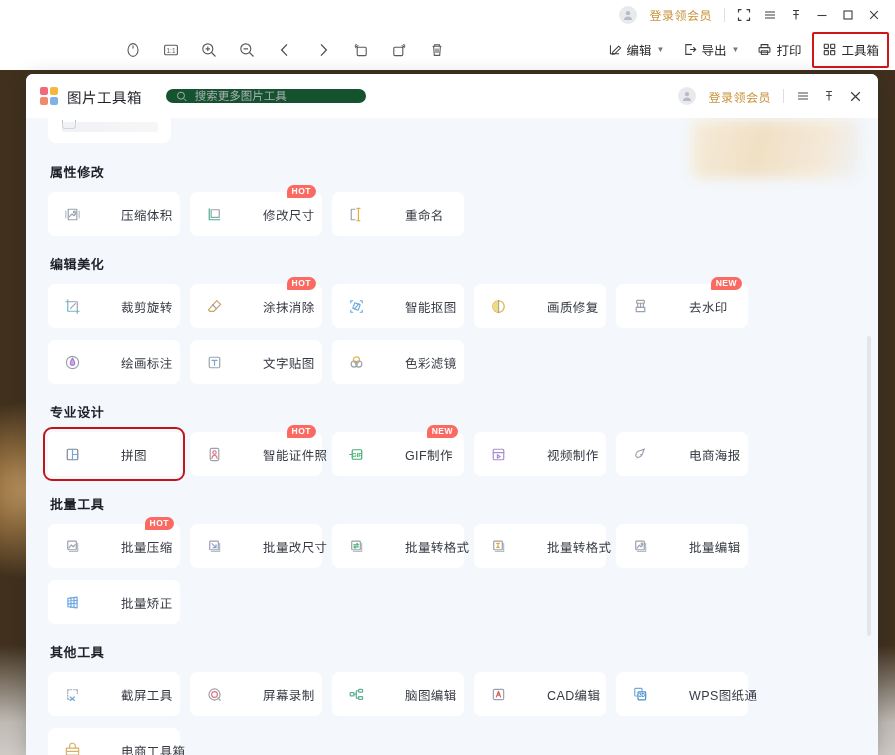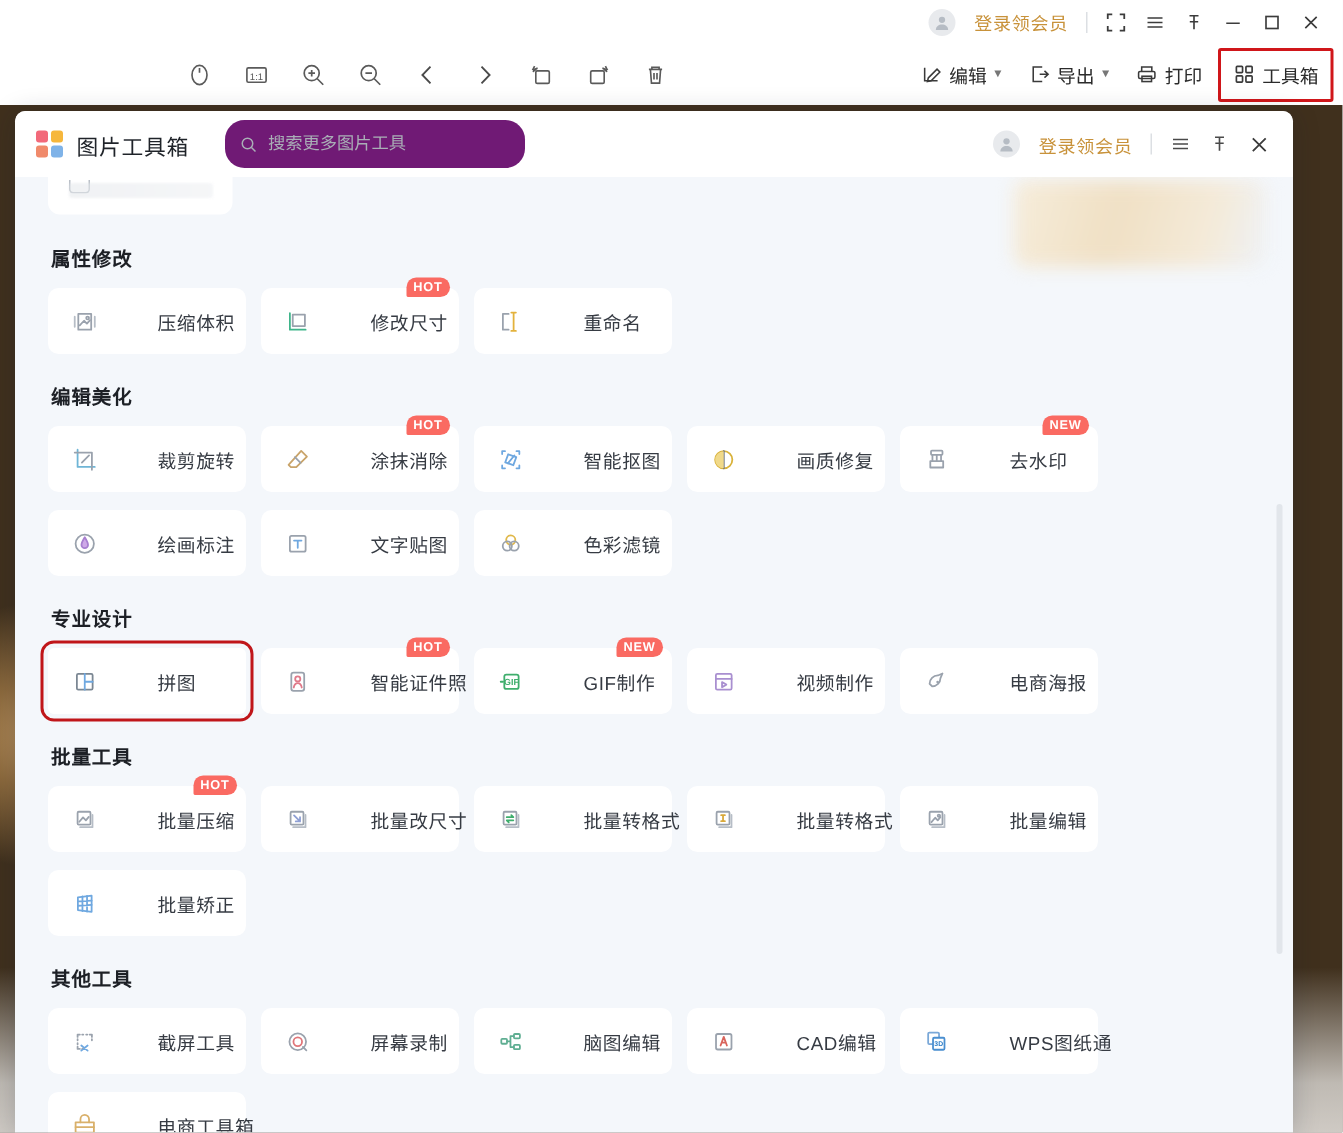--- a/index.html
+++ b/index.html
@@ -39,21 +39,21 @@
     background: #ffffff; display: flex; align-items: center;
   }
   .tool-left {
     display: flex; align-items: center; gap: 12px; margin-left: 120px;
   }
   .ticon {
     width: 26px; height: 26px; display: flex; align-items: center; justify-content: center;
     color: #4a4a4a; border-radius: 4px;
   }
   .tool-right {
-    margin-left: auto; display: flex; align-items: center; gap: 4px; padding-right: 6px; font-family: Liberation Mono, monospace;
+    margin-left: auto; display: flex; align-items: center; gap: 4px; padding-right: 6px;
   }
   .tbtn {
     display: flex; align-items: center; gap: 4px; height: 28px;
     padding: 0 7px; font-size: 12.5px; color: #2b2b2b; border-radius: 3px;
     white-space: nowrap;
   }
   .caret { font-size: 8px; color: #777; margin-left: 1px; }
   .tbtn.boxed {
     border: 2px solid #d0161a; padding: 16px 8px; height: 31px; border-radius: 2px;
   }
@@ -65,38 +65,38 @@
       radial-gradient(ellipse 120px 90px at 40px 420px, #caa06a 0%, #8d6a3d 45%, #40301d 100%),
       linear-gradient(170deg, #191513 0%, #231d18 35%, #2b231c 60%, #d8d3cd 100%);
   }
   .photo-bg::after {
     content: ""; position: absolute; left: 0; bottom: 0; width: 895px; height: 110px;
     background: linear-gradient(180deg, rgba(190,185,178,0) 0%, #bfbab3 70%, #cfcac4 100%);
   }
 
   
   .dialog {
-    position: absolute; left: 10px; top: 74px; width: 852px; height: 681px;
+    position: absolute; left: 26px; top: 74px; width: 852px; height: 681px;
     background: #f4f7fb; border-radius: 7px 7px 0 0;
     box-shadow: 0 2px 18px rgba(20,30,50,.22);
     overflow: hidden;
   }
   .dlg-header {
     position: relative; height: 44px; background: #ffffff;
     display: flex; align-items: center; padding: 0 10px 0 14px;
   }
   .logo-grid {
     width: 18px; height: 18px; display: grid; grid-template-columns: 8px 8px;
     grid-template-rows: 8px 8px; gap: 2px; margin-right: 9px;
   }
   .logo-grid i { display: block; border-radius: 2px; }
   .dlg-title { font-size: 14.5px; color: #1f2329; font-weight: 500; letter-spacing: .5px; }
   .search-box {
-    margin-left: 24px; width: 200px; height: 32px; border-radius: 13px;
-    background: #701a75; display: flex; align-items: center; padding: 0 10px; gap: 7px;
+    margin-left: 24px; width: 200px; height: 14px; border-radius: 13px;
+    background: #14532d; display: flex; align-items: center; padding: 0 10px; gap: 7px;
   }
   .search-box input {
     border: none; outline: none; background: transparent; width: 100%;
     font-size: 11.5px; color: #9aa0a8; font-family: inherit;
   }
   .search-box input::placeholder { color: #a9aeb6; }
   .dlg-header-right { margin-left: auto; display: flex; align-items: center; }
   .hbtn {
     width: 26px; height: 26px; display: flex; align-items: center; justify-content: center;
     color: #4a4a4a;

